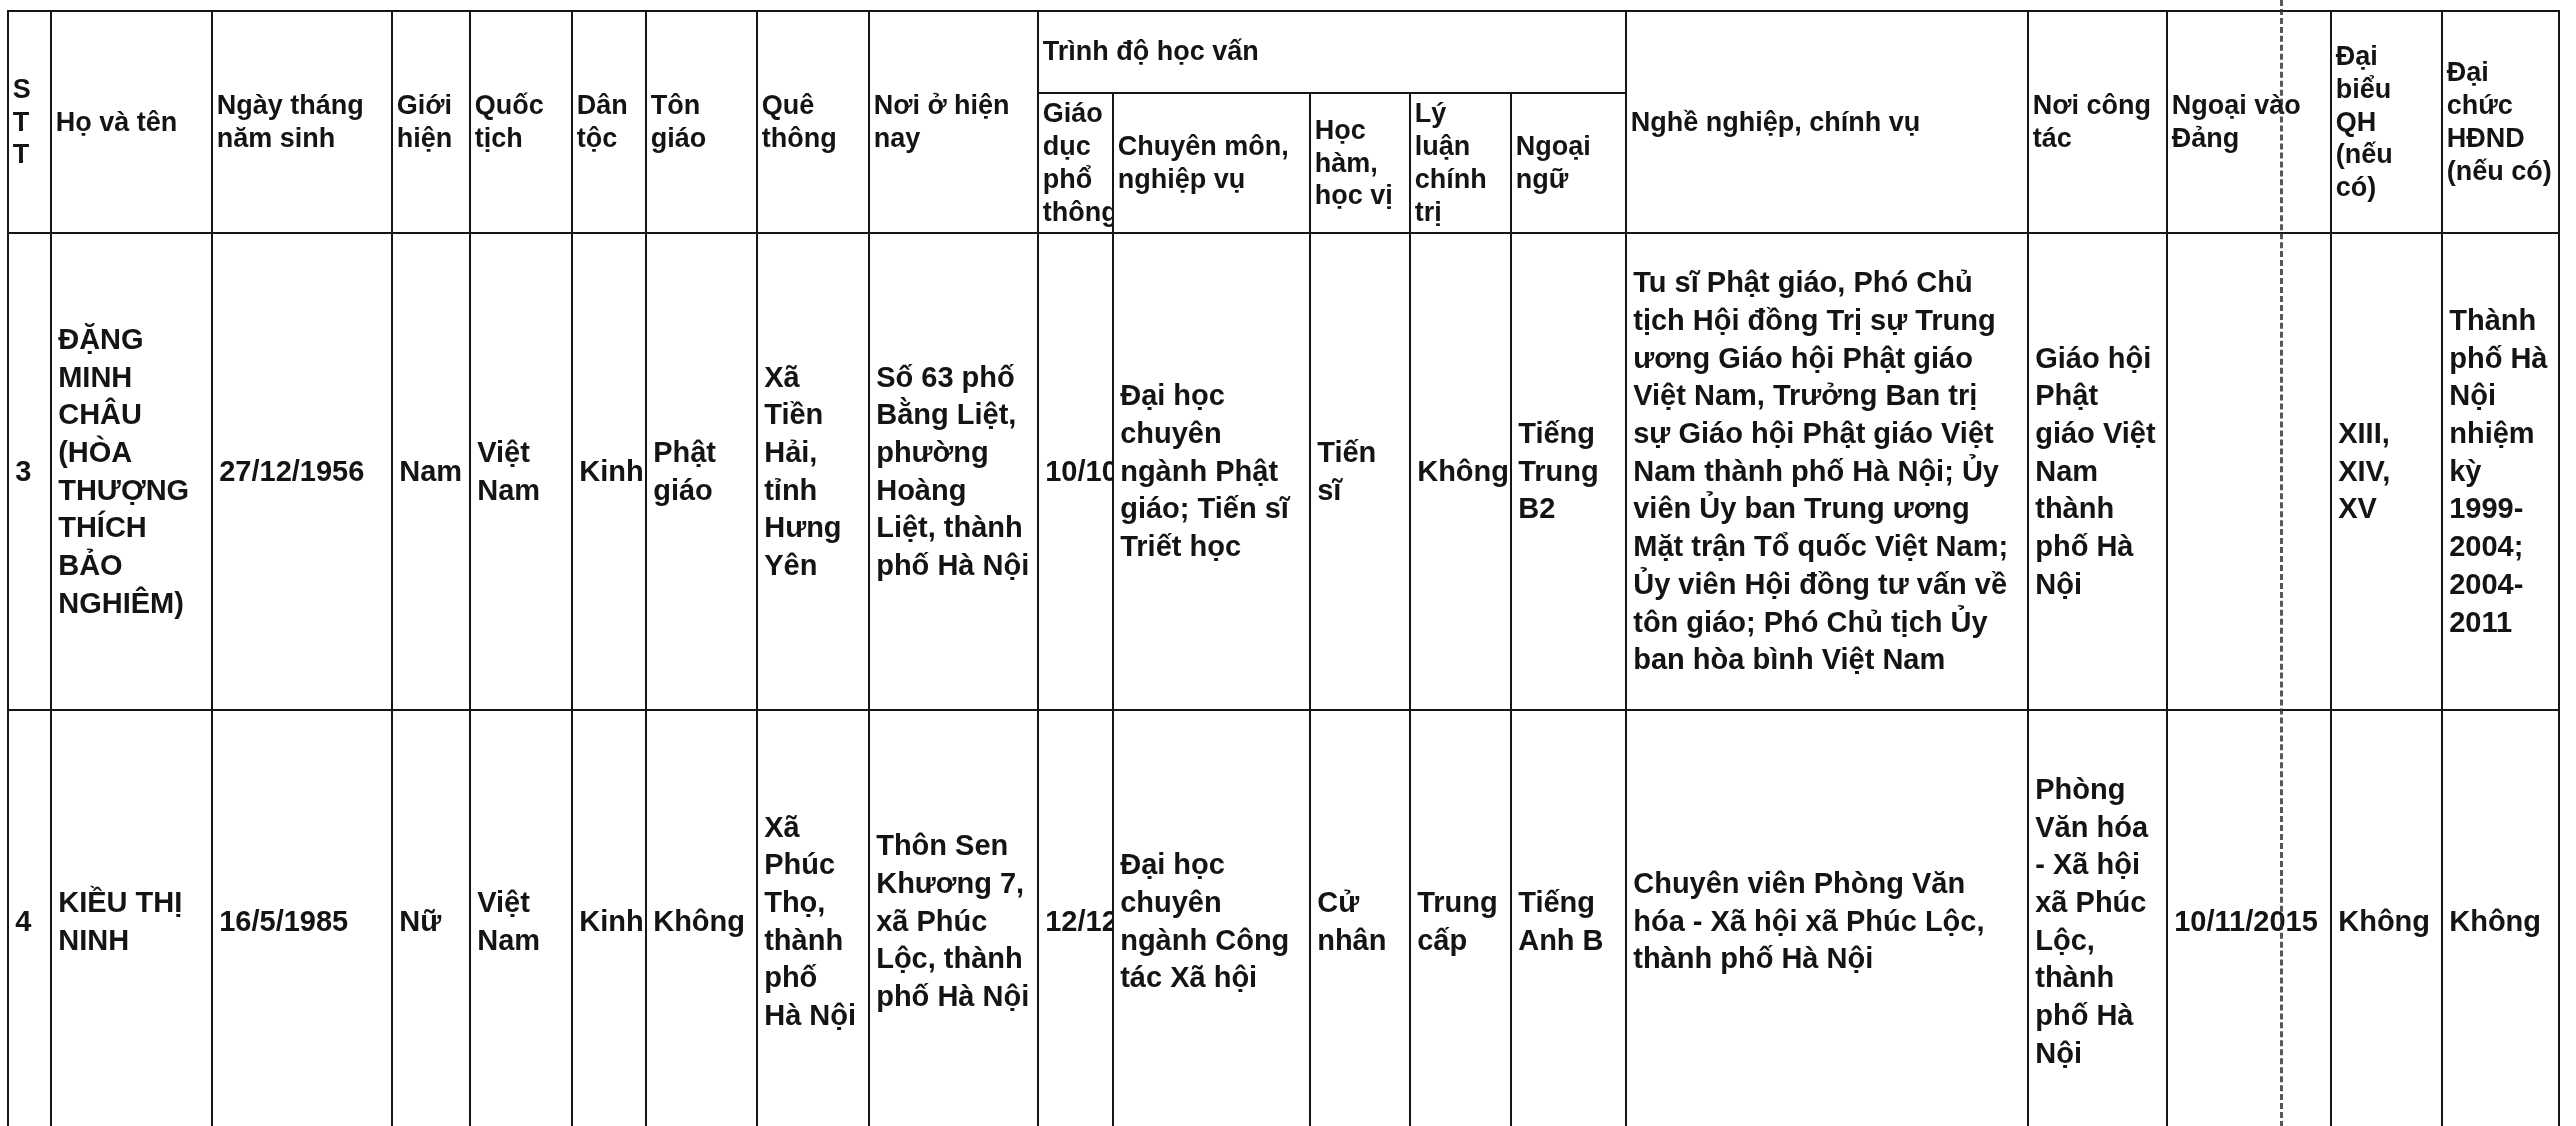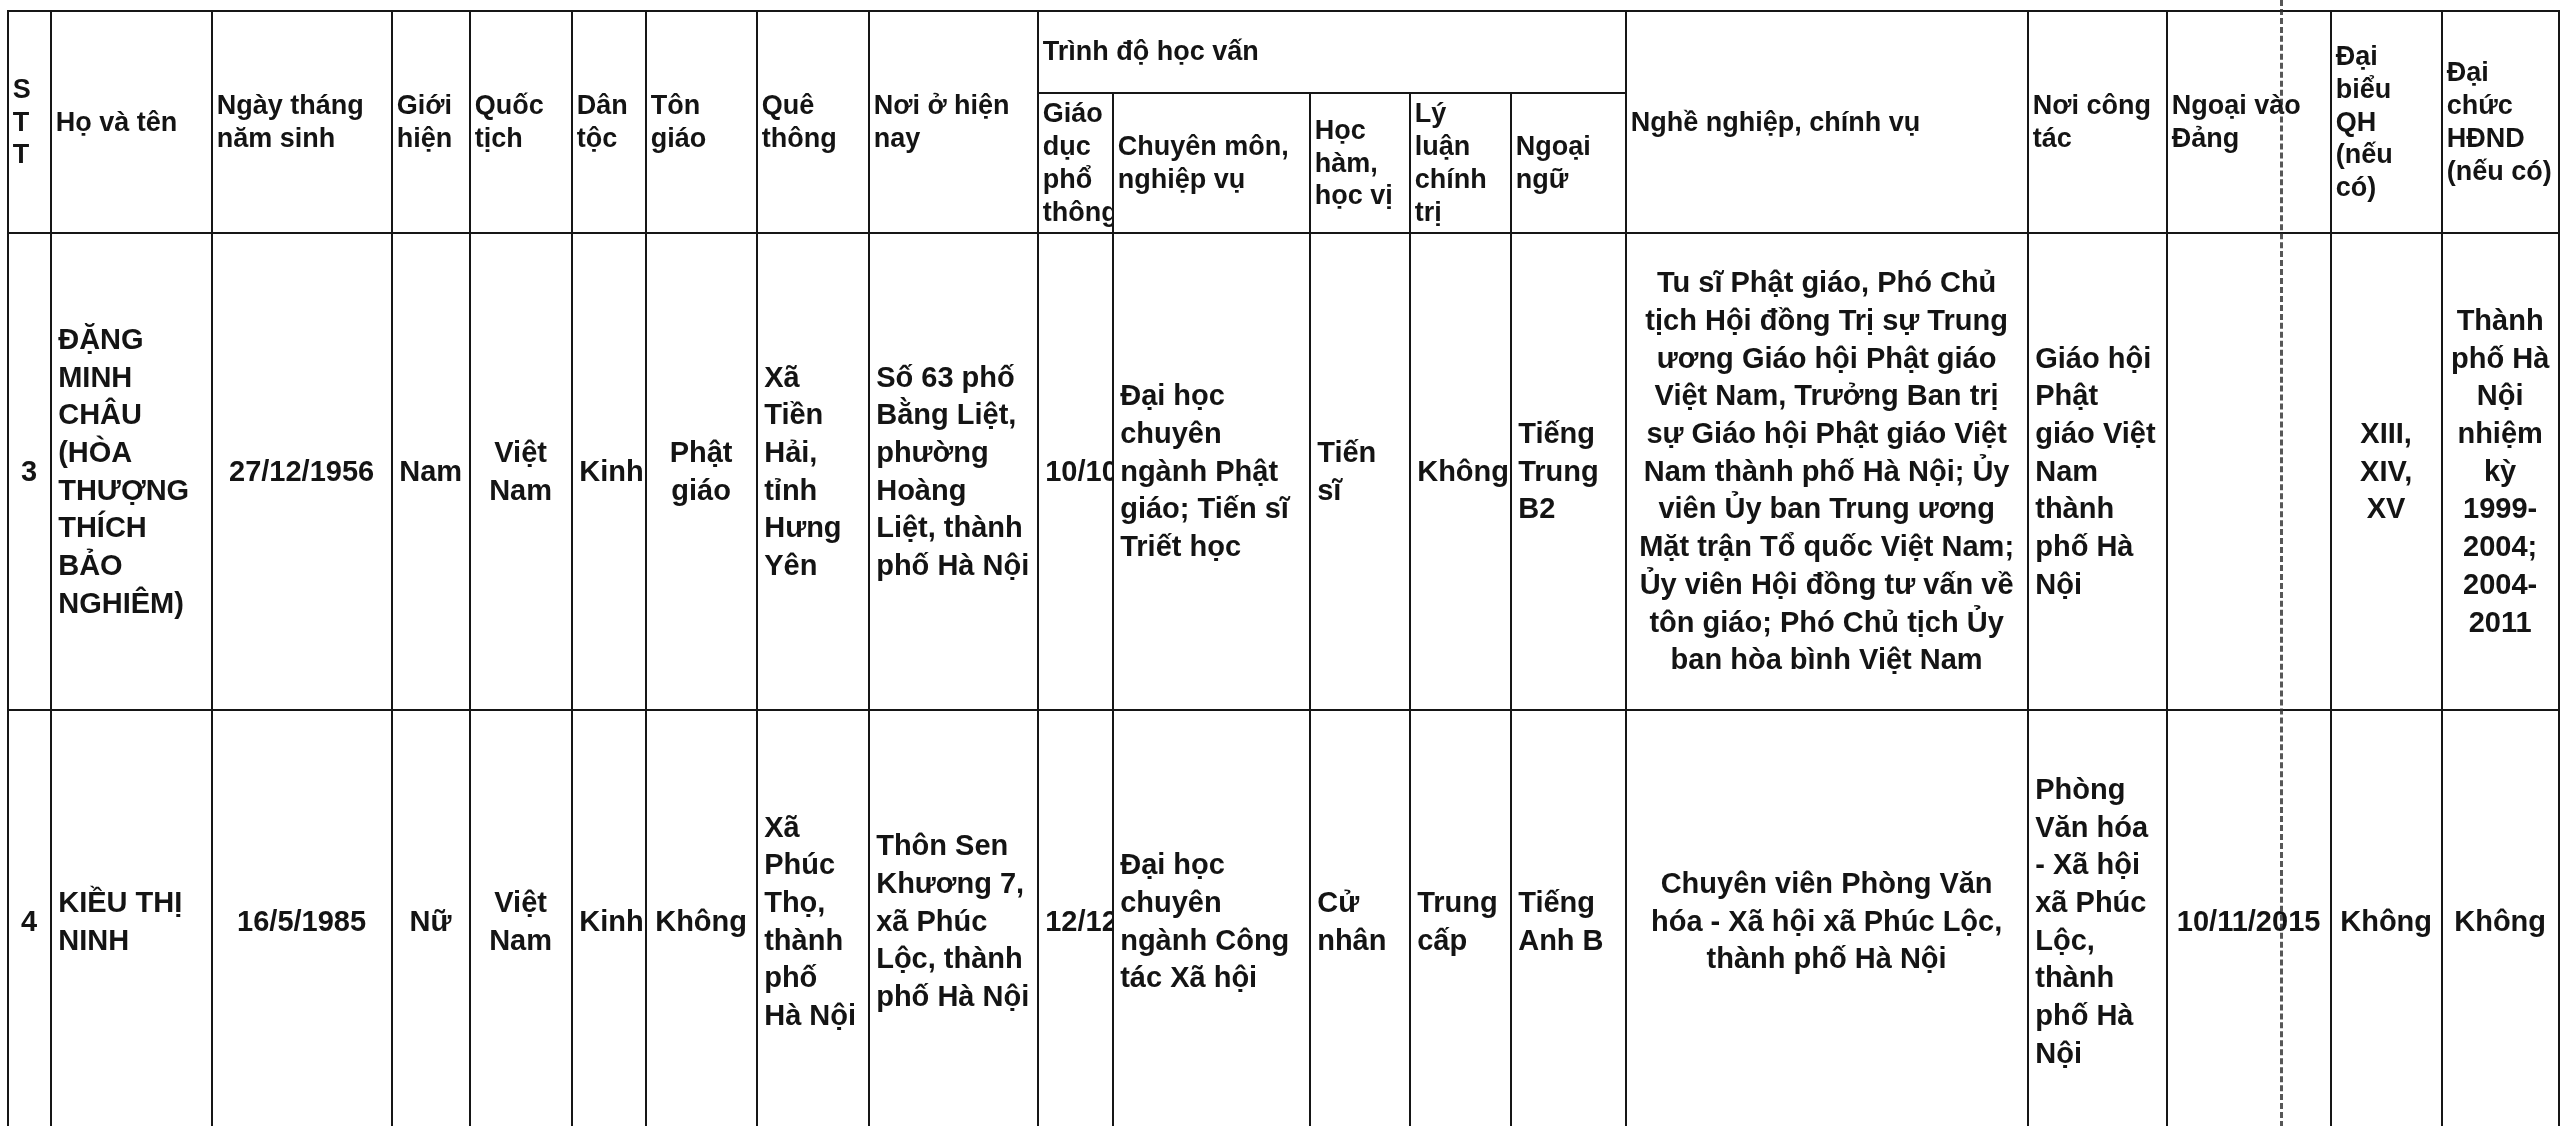--- a/index.html
+++ b/index.html
@@ -29,24 +29,24 @@
     font-size:27px;
     line-height:1.22;
     text-align:left;
     padding:3.3px 4.1px;
   }
   .roster td{
     font-size:29px;
     line-height:1.3;
   }
   .tl{text-align:left;}
-  .tc{text-align:center;}
+  .tc{}
   .stt-h{word-break:break-all;}
   .name-cell{font-size:31px;line-height:1.4;}
-  .occ{font-size:28px;line-height:1.33;padding:8.2px 11.5px;text-align:center;}
+  .occ{font-size:28px;line-height:1.33;padding:8.2px 11.5px;}
   tr.h1{height:82px;}
   tr.h2{height:125px;}
   tr.r1{height:477px;}
   tr.r2{height:423px;}
   
   .fold-line{
     position:absolute;
     left:2280px;top:0;
     width:0;height:1127px;
     border-left:3.3px dashed #2e2e2e;

